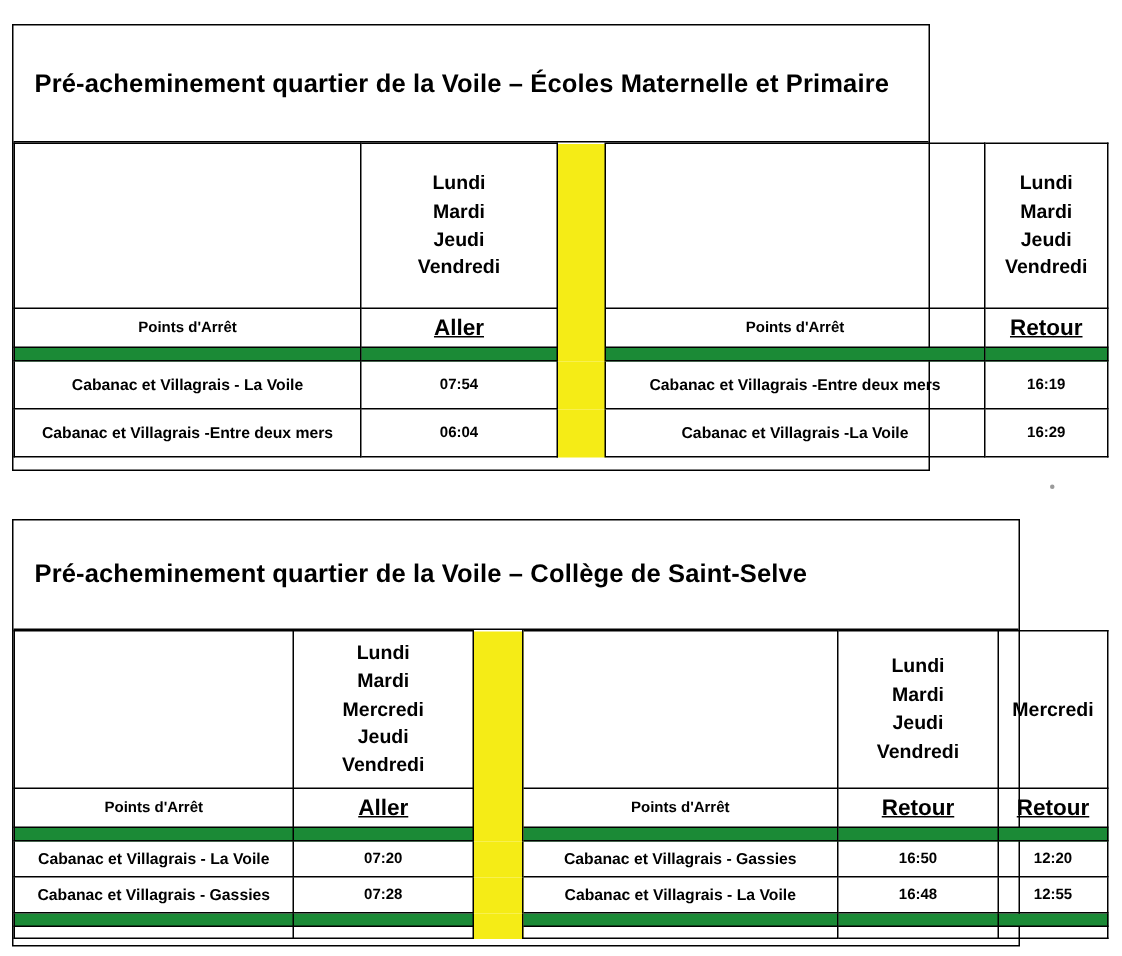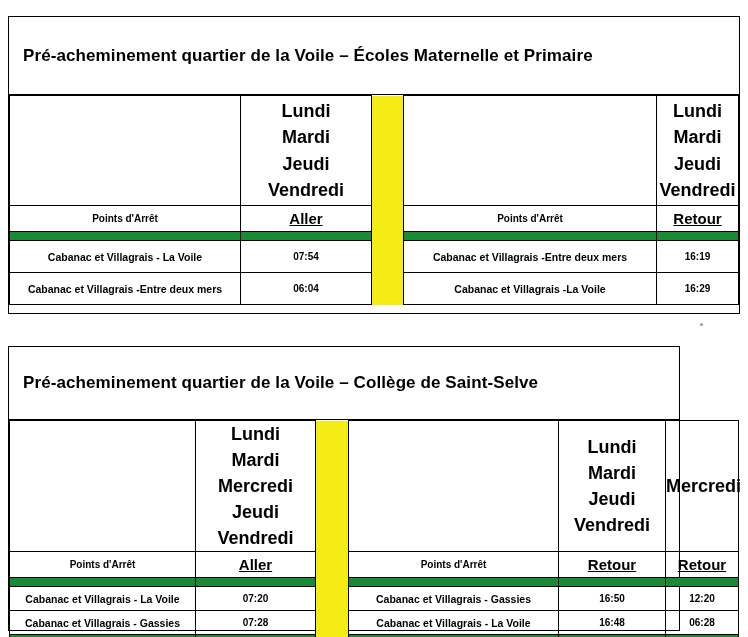--- a/index.html
+++ b/index.html
@@ -22,21 +22,21 @@
   }
 
   
   .table-block {
     position: absolute;
     left: 8px;
     border: 1.5px solid #000;
     background: #fff;
     box-sizing: border-box;
   }
-  #block-1 { top: 16px;  width: 732px; height: 298px; }
+  #block-1 { top: 16px;  width: 612px; height: 298px; }
   #block-2 { top: 346px; width: 672px; height: 285px; }
 
   .title-row {
     box-sizing: border-box;
     border-bottom: 1.5px solid #000;
     display: flex;
     align-items: center;
     padding-left: 14px;
   }
   #block-1 .title-row { height: 78px; }
@@ -56,21 +56,21 @@
   }
   table.sched td {
     border: 1.2px solid #000;
     vertical-align: middle;
     text-align: center;
     padding: 0;
     box-sizing: border-box;
   }
 
   .days-cell {
-    font-size: 18px;
+    font-size: 13px;
     font-weight: bold;
     line-height: 1.45;
     padding: 6px 2px;
     margin-top: 12px;
   }
   .yellow {
     background: #f5ec16;
     border-top: none !important;
     border-bottom: none !important;
   }
@@ -245,21 +245,21 @@
           <td class="stop-cell">Cabanac et Villagrais - Gassies</td>
           <td class="time-cell">16:50</td>
           <td class="time-cell">12:20</td>
         </tr>
         <tr class="data-row">
           <td class="stop-cell">Cabanac et Villagrais - Gassies</td>
           <td class="time-cell">07:28</td>
           <td class="yellow"></td>
           <td class="stop-cell">Cabanac et Villagrais - La Voile</td>
           <td class="time-cell">16:48</td>
-          <td class="time-cell">06:28</td>
+          <td class="time-cell">12:55</td>
         </tr>
         <tr class="greenbar">
           <td></td>
           <td></td>
           <td class="yellow"></td>
           <td></td>
           <td></td>
           <td></td>
         </tr>
         <tr class="bottom-pad">

